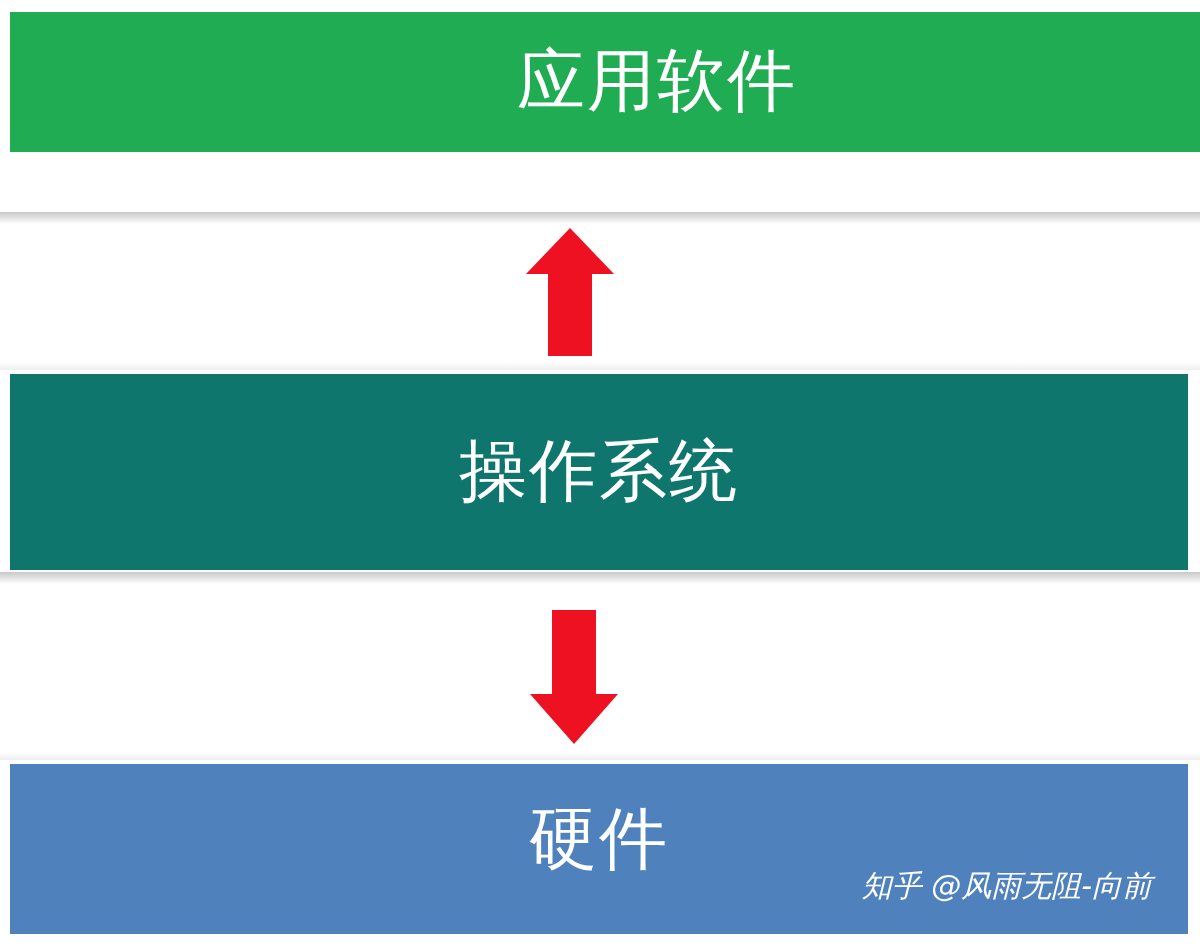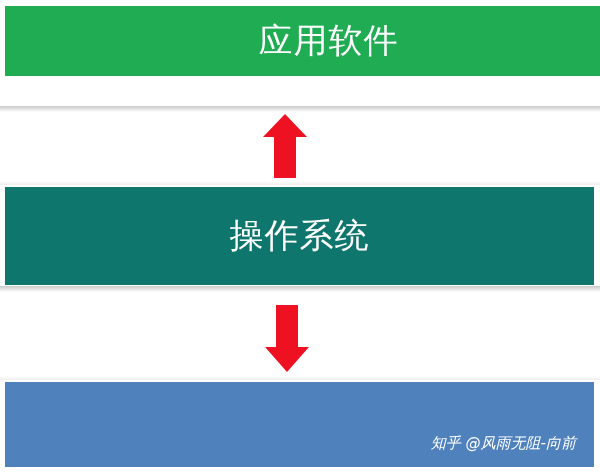--- a/index.html
+++ b/index.html
@@ -47,14 +47,15 @@
   <span class="label">操作系统</span>
 </div>
 <div class="shadow" style="top:286px;"></div>
 
 <svg class="arrow" style="left:264px; top:305px;" width="46" height="68" viewBox="0 0 46 68">
   <polygon points="12,0 34,0 34,42 45,42 23,67 1,42 12,42" fill="#ee1122"></polygon>
 </svg>
 
 <div class="topline" style="top:376px;"></div>
 <div class="layer" id="hw">
+  <span class="label">硬件</span>
   <span class="watermark">知乎 @风雨无阻-向前</span>
 </div>
 
 </body></html>

